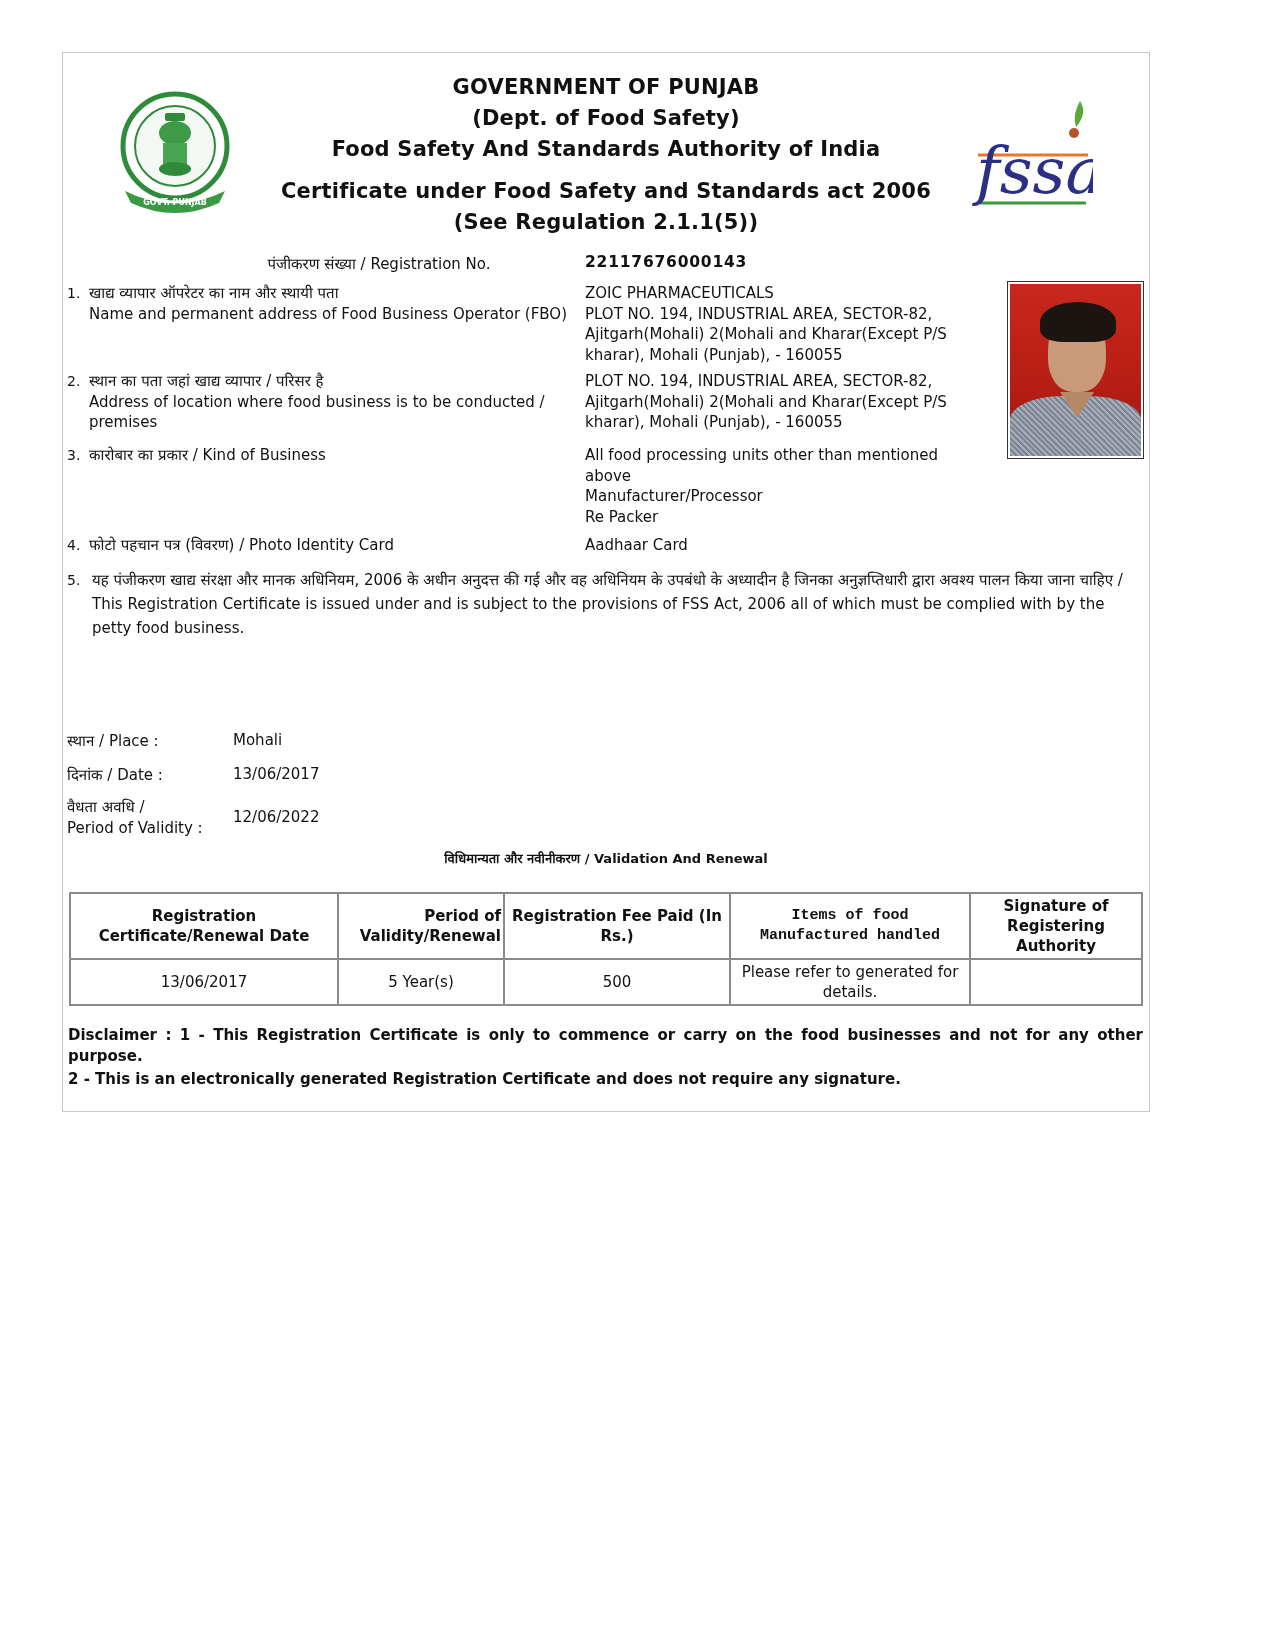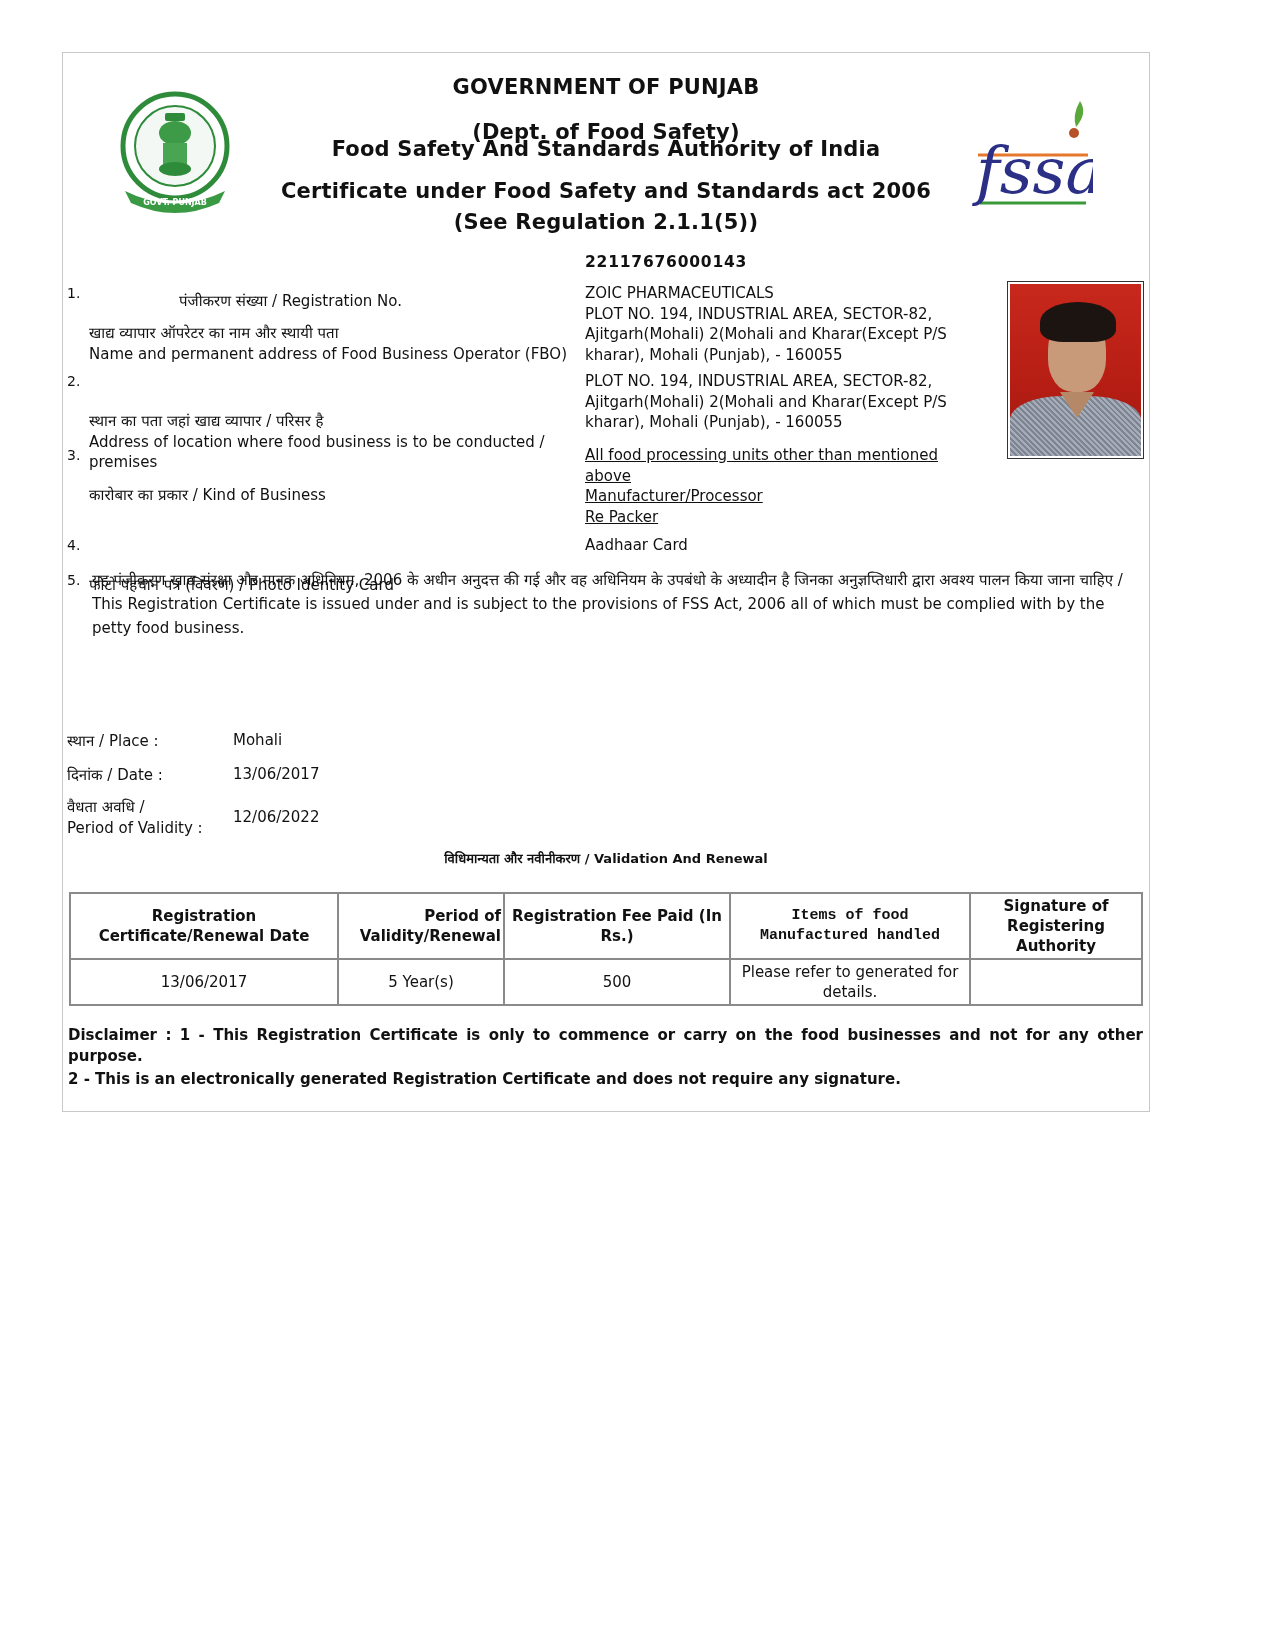--- a/index.html
+++ b/index.html
@@ -2,25 +2,25 @@
 <html><head>
 <meta charset="utf-8">
 <style>
   html, body { margin: 0; padding: 0; background: #ffffff; }
   body { width: 1275px; height: 1650px; position: relative; font-family: "DejaVu Sans", sans-serif; color: #111; }
   .frame { position: absolute; left: 62px; top: 52px; width: 1088px; height: 1060px; border: 1px solid #c8c8c8; box-sizing: border-box; }
   .hdr { position: absolute; left: 0; width: 100%; text-align: center; font-weight: bold; font-size: 21px; letter-spacing: 0.2px; }
   .emblem { position: absolute; left: 52px; top: 38px; width: 120px; height: 125px; }
   .fssai { position: absolute; left: 905px; top: 40px; width: 125px; height: 120px; }
   .regno { position: absolute; top: 200px; font-size: 15px; }
-  .regno .lbl { position: absolute; right: 572px; white-space: nowrap; width: 400px; text-align: left; margin-top: 37px; }
+  .regno .lbl { position: absolute; right: 572px; white-space: nowrap; width: 400px; text-align: center; }
   .regno .val { position: absolute; left: 522px; font-weight: bold; font-size: 15.5px; letter-spacing: 0.8px; white-space: nowrap; }
   .item { position: absolute; font-size: 15px; line-height: 20.5px; }
   .num { position: absolute; left: 4px; font-size: 14px; }
-  .lbltxt { position: absolute; left: 26px; width: 500px; margin-top: 40px; }
+  .lbltxt { position: absolute; left: 26px; width: 500px; }
   .valtxt { position: absolute; left: 522px; width: 410px; }
   .photo { position: absolute; left: 944px; top: 228px; width: 137px; height: 178px; border: 1px solid #333; box-sizing: border-box; background: #fff; padding: 2px; }
   .photo-inner { width: 100%; height: 100%; position: relative; overflow: hidden; background: linear-gradient(180deg, #c8281c 0%, #b71e14 55%, #a01912 100%); }
   .face { position: absolute; left: 38px; top: 30px; width: 58px; height: 78px; border-radius: 46% 46% 42% 42%; background: #c99a7a; }
   .hair { position: absolute; left: 30px; top: 18px; width: 76px; height: 40px; border-radius: 50% 50% 30% 30%; background: #1c1410; }
   .shirt { position: absolute; left: 0; bottom: 0; width: 100%; height: 60px; border-radius: 40% 40% 0 0; background: repeating-linear-gradient(45deg, #7e8592 0 2px, #a6adb8 2px 4px); }
   .collar { position: absolute; left: 50px; bottom: 38px; width: 34px; height: 26px; background: #b58868; clip-path: polygon(0 0, 100% 0, 50% 100%); }
   .para5 { position: absolute; left: 4px; top: 515px; width: 1060px; font-size: 15px; line-height: 24px; }
   .para5 .num5 { position: absolute; left: 0; top: 0; font-size: 14px; }
   .para5 .txt { margin-left: 25px; }
@@ -46,21 +46,21 @@
       <rect x="50" y="22" width="20" height="8" rx="2" fill="#2e8b3a"></rect>
       <ellipse cx="60" cy="42" rx="16" ry="12" fill="#3d9a46"></ellipse>
       <rect x="48" y="52" width="24" height="22" fill="#4aa552"></rect>
       <ellipse cx="60" cy="78" rx="16" ry="7" fill="#2e8b3a"></ellipse>
       <path d="M10 100 Q60 125 110 100 L104 112 Q60 132 16 112 Z" fill="#3a9a44"></path>
       <text x="60" y="114" font-size="8" font-weight="bold" fill="#fff" text-anchor="middle" font-family="DejaVu Sans, sans-serif">GOVT. PUNJAB</text>
     </svg>
   </div>
 
   <div class="hdr" style="top:22px;">GOVERNMENT OF PUNJAB</div>
-  <div class="hdr" style="top:67px;">(Dept. of Food Safety)</div>
+  <div class="hdr" style="top:53px;">(Dept. of Food Safety)</div>
   <div class="hdr" style="top:84px;">Food Safety And Standards Authority of India</div>
   <div class="hdr" style="top:126px;">Certificate under Food Safety and Standards act 2006</div>
   <div class="hdr" style="top:157px;">(See Regulation 2.1.1(5))</div>
 
   <div class="fssai">
     <svg width="125" height="120" viewBox="0 0 125 120">
       <line x1="10" y1="62" x2="120" y2="62" stroke="#e8772e" stroke-width="3"></line>
       <line x1="12" y1="110" x2="118" y2="110" stroke="#3a9a3a" stroke-width="3"></line>
       <path d="M112 8 Q120 20 108 34 Q104 22 112 8 Z" fill="#5aa83a"></path>
       <circle cx="106" cy="40" r="5" fill="#b5522a"></circle>
@@ -96,21 +96,21 @@
     <div class="valtxt">
       <div>PLOT NO. 194, INDUSTRIAL AREA, SECTOR-82,</div>
       <div>Ajitgarh(Mohali) 2(Mohali and Kharar(Except P/S</div>
       <div>kharar), Mohali (Punjab), - 160055</div>
     </div>
   </div>
 
   <div class="item" style="left:0; top:392px; width:100%;">
     <span class="num">3.</span>
     <div class="lbltxt">कारोबार का प्रकार /  Kind of Business</div>
-    <div class="valtxt" style="width:395px;text-decoration:underline;">
+    <div class="valtxt" style="width:395px;">
       <div>All food processing units other than mentioned above</div>
       <div>Manufacturer/Processor</div>
       <div>Re Packer</div>
     </div>
   </div>
 
   <div class="item" style="left:0; top:482px; width:100%;">
     <span class="num">4.</span>
     <div class="lbltxt">फोटो पहचान पत्र (विवरण) / Photo Identity Card</div>
     <div class="valtxt">Aadhaar Card</div>

